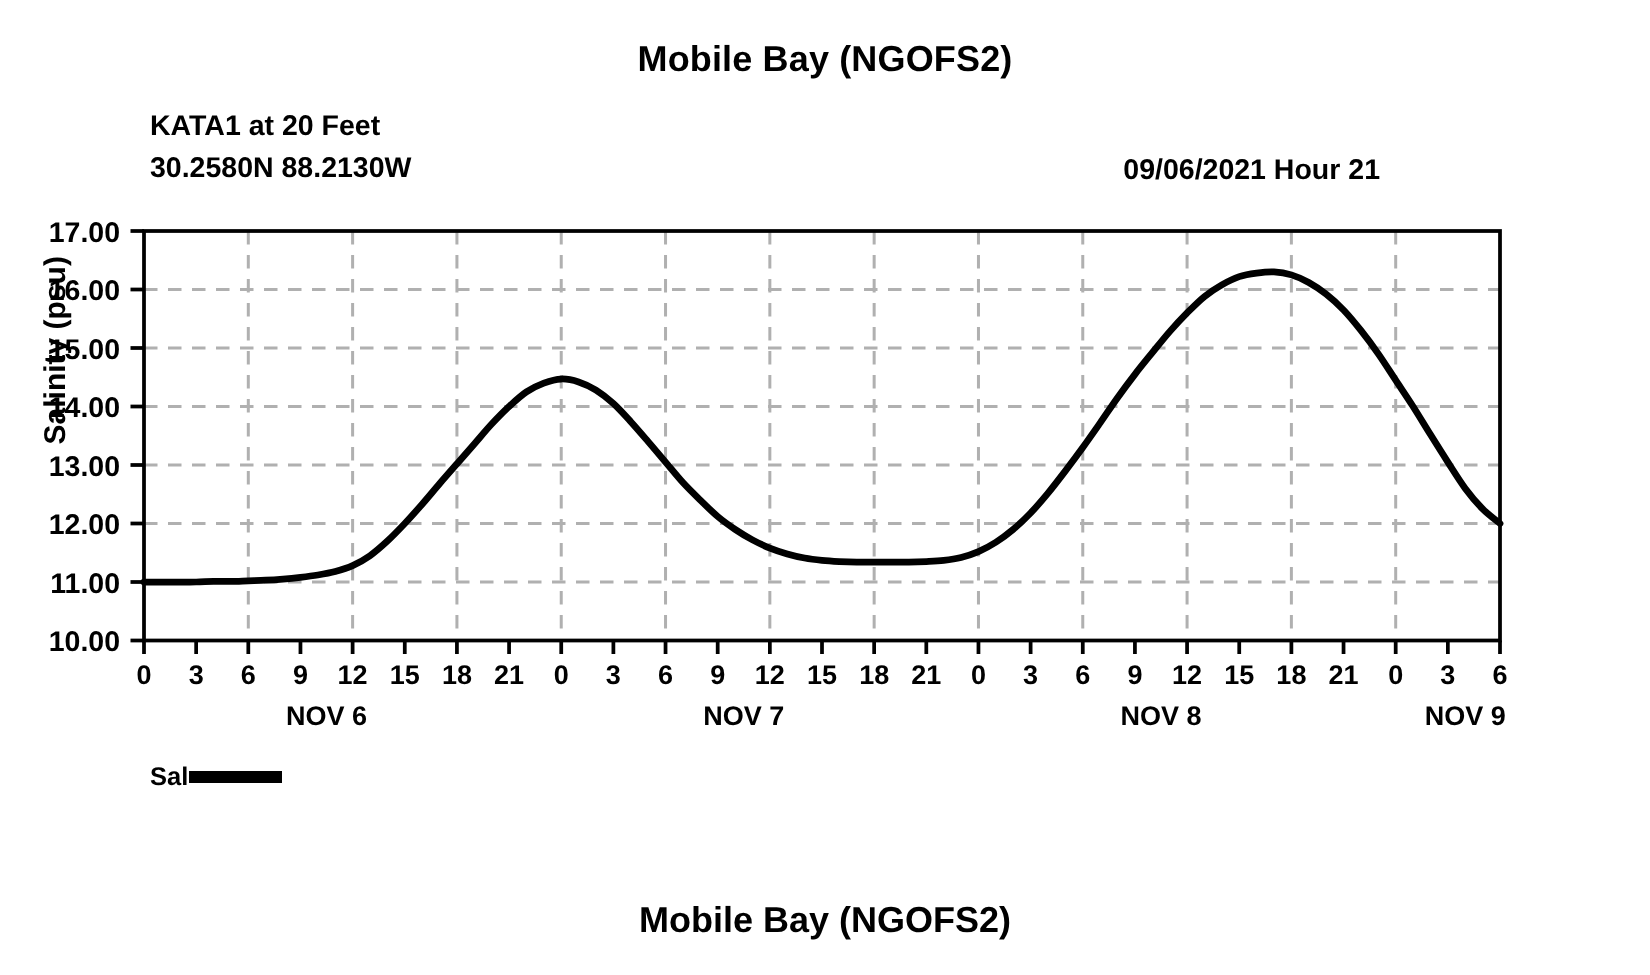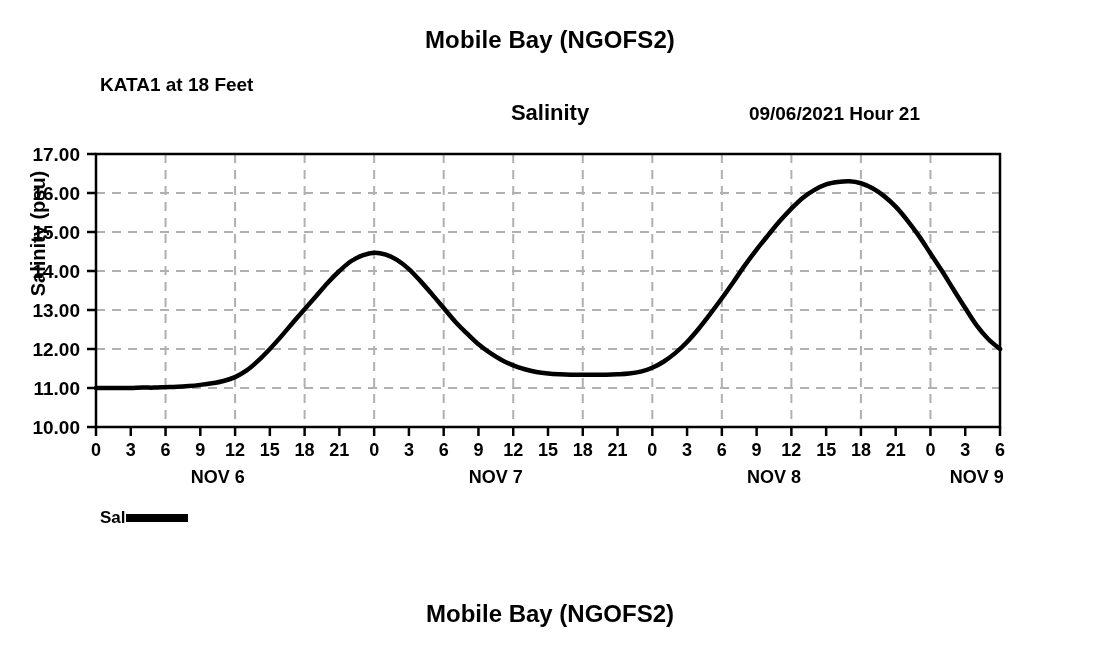--- a/index.html
+++ b/index.html
@@ -128,24 +128,24 @@
     background: #000000;
   }
 </style>
 </head>
 <body>
 
 <div class="page">
 
   <div class="main-title">Mobile Bay (NGOFS2)</div>
 
-  <div class="station-line1">KATA1 at 18 Feet</div>
-
-
-  <div class="subtitle">Salinity</div>
+  <div class="station-line1">KATA1 at 20 Feet</div>
+
+  <div class="station-line2">30.2580N  88.2130W</div>
+
 
   <div class="run-stamp">09/06/2021 Hour 21</div>
 
   <div class="plot-wrap">
     <svg class="plot" width="1100" height="650">
       <g>
         <g id="y-grid">
             <line x1="96" x2="1000" y1="388" y2="388" stroke="#b0b0b0" stroke-width="2" stroke-dasharray="9 7"></line>
             <line x1="96" x2="1000" y1="349" y2="349" stroke="#b0b0b0" stroke-width="2" stroke-dasharray="9 7"></line>
             <line x1="96" x2="1000" y1="310" y2="310" stroke="#b0b0b0" stroke-width="2" stroke-dasharray="9 7"></line>

